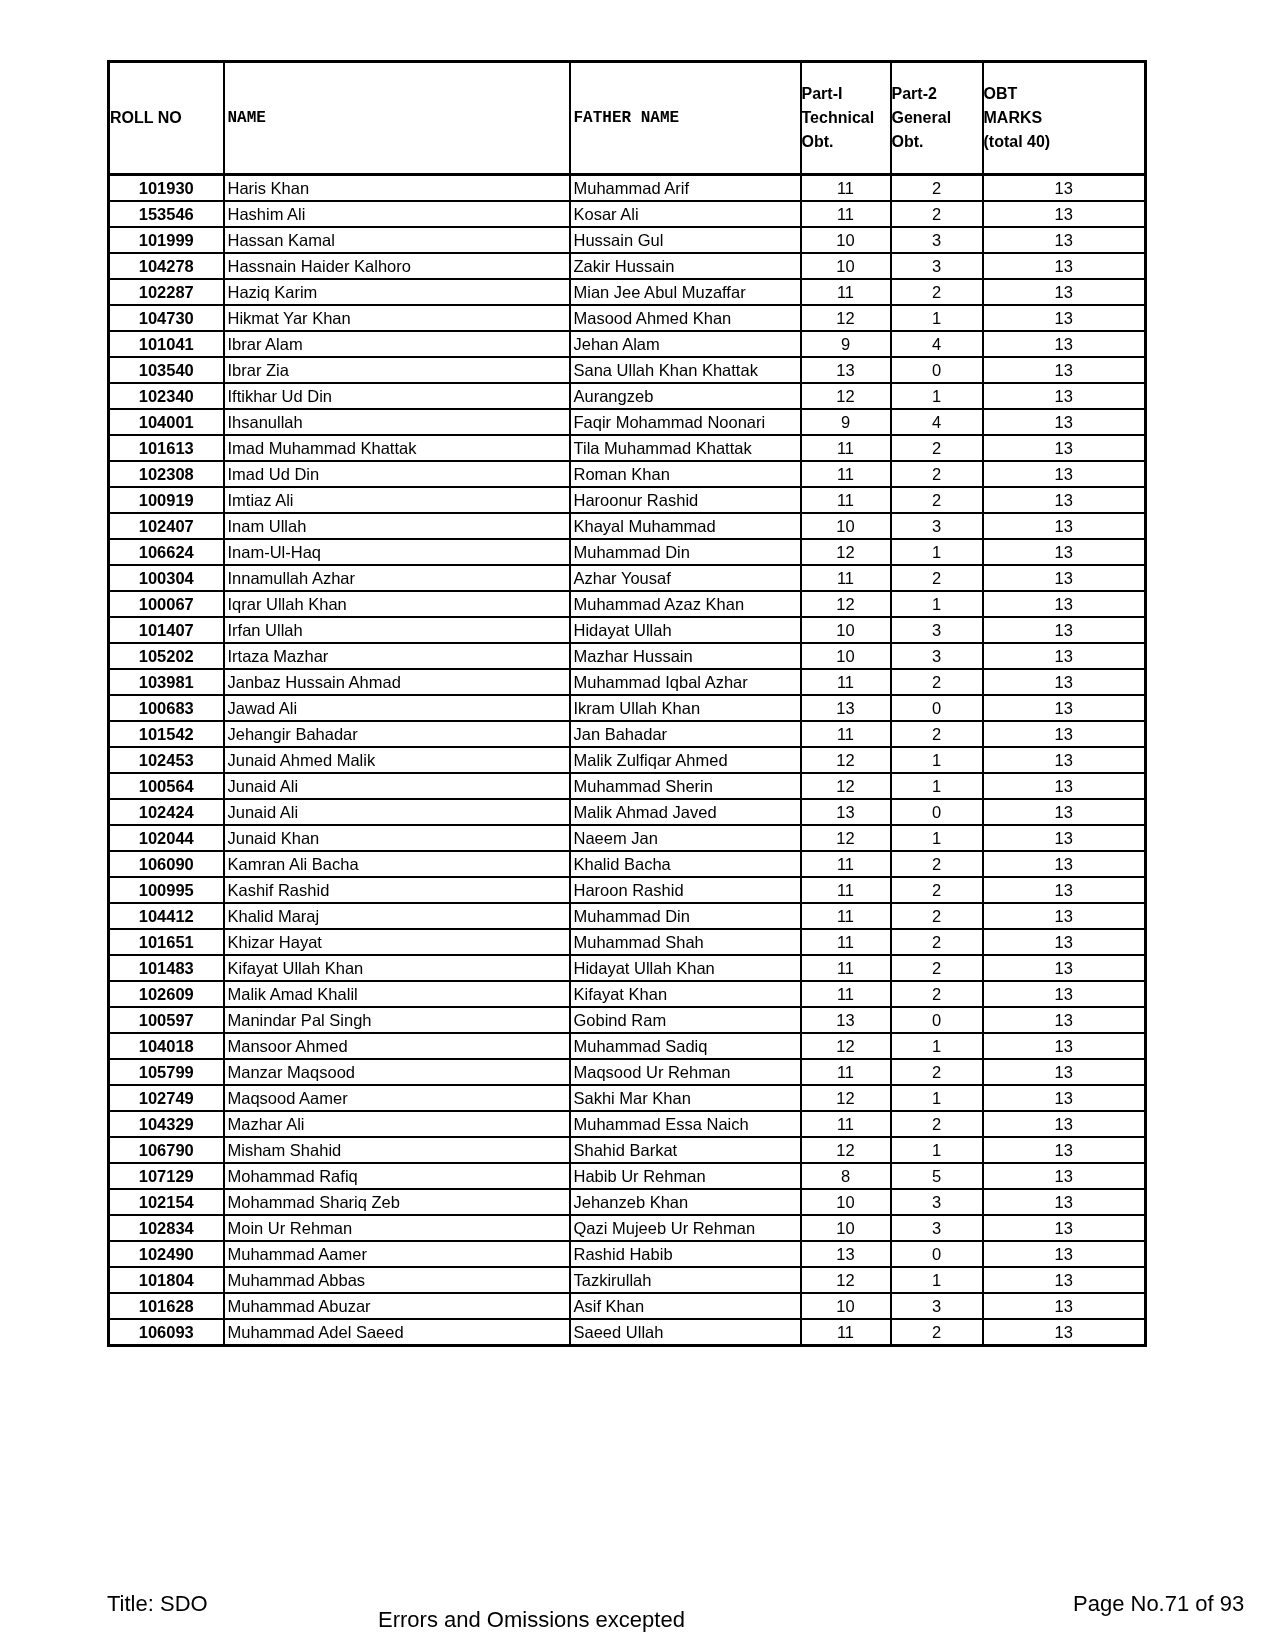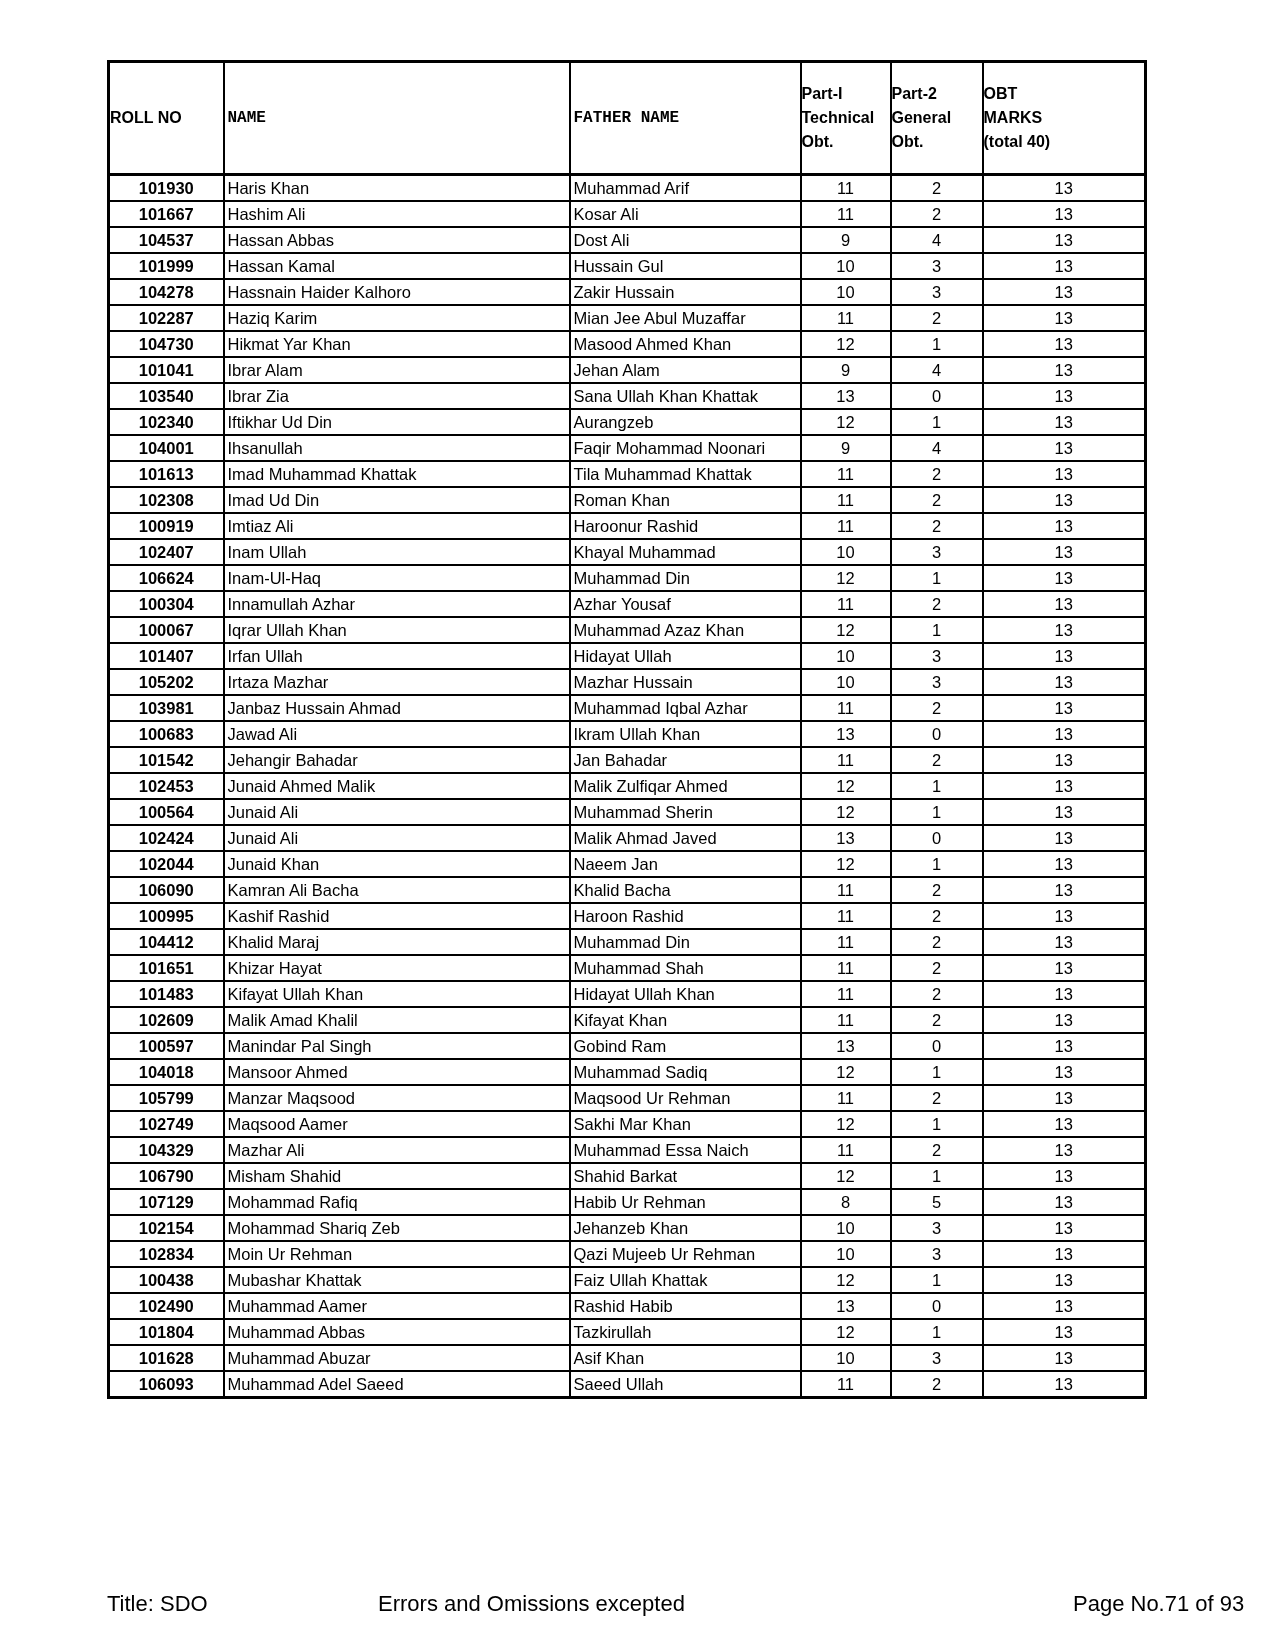--- a/index.html
+++ b/index.html
@@ -37,21 +37,21 @@
   .c-roll { text-align: center; font-weight: bold; }
   .c-name, .c-father { text-align: left; padding-left: 3px !important; }
   .c-num { text-align: center; }
   th.c-name, th.c-father { text-align: left; font-family: Liberation Mono, monospace; }
   th.c-num, th.c-roll { text-align: left; }
   .footer {
     position: absolute; top: 1592px; font-size: 22px; line-height: 24px;
     white-space: nowrap;
   }
   #footer-title { left: 107px; }
-  #footer-note { left: 378px; }
+  #footer-note { left: 378px; margin-top: 16px; }
   #footer-page { left: 1073px; }
 </style>
 </head>
 <body>
 
 <table id="result-table">
   <colgroup>
     <col style="width:115px">
     <col style="width:346px">
     <col style="width:231px">
@@ -84,33 +84,25 @@
   <tbody id="table-body">
       <tr>
         <td class="c-roll">101930</td>
         <td class="c-name">Haris Khan</td>
         <td class="c-father">Muhammad Arif</td>
         <td class="c-num">11</td>
         <td class="c-num">2</td>
         <td class="c-num">13</td>
       </tr>
       <tr>
-        <td class="c-roll">101667</td>
+        <td class="c-roll">153546</td>
         <td class="c-name">Hashim Ali</td>
         <td class="c-father">Kosar Ali</td>
         <td class="c-num">11</td>
         <td class="c-num">2</td>
-        <td class="c-num">13</td>
-      </tr>
-      <tr>
-        <td class="c-roll">104537</td>
-        <td class="c-name">Hassan Abbas</td>
-        <td class="c-father">Dost Ali</td>
-        <td class="c-num">9</td>
-        <td class="c-num">4</td>
         <td class="c-num">13</td>
       </tr>
       <tr>
         <td class="c-roll">101999</td>
         <td class="c-name">Hassan Kamal</td>
         <td class="c-father">Hussain Gul</td>
         <td class="c-num">10</td>
         <td class="c-num">3</td>
         <td class="c-num">13</td>
       </tr>
@@ -409,28 +401,20 @@
         <td class="c-num">10</td>
         <td class="c-num">3</td>
         <td class="c-num">13</td>
       </tr>
       <tr>
         <td class="c-roll">102834</td>
         <td class="c-name">Moin Ur Rehman</td>
         <td class="c-father">Qazi Mujeeb Ur Rehman</td>
         <td class="c-num">10</td>
         <td class="c-num">3</td>
-        <td class="c-num">13</td>
-      </tr>
-      <tr>
-        <td class="c-roll">100438</td>
-        <td class="c-name">Mubashar Khattak</td>
-        <td class="c-father">Faiz Ullah Khattak</td>
-        <td class="c-num">12</td>
-        <td class="c-num">1</td>
         <td class="c-num">13</td>
       </tr>
       <tr>
         <td class="c-roll">102490</td>
         <td class="c-name">Muhammad Aamer</td>
         <td class="c-father">Rashid Habib</td>
         <td class="c-num">13</td>
         <td class="c-num">0</td>
         <td class="c-num">13</td>
       </tr>

